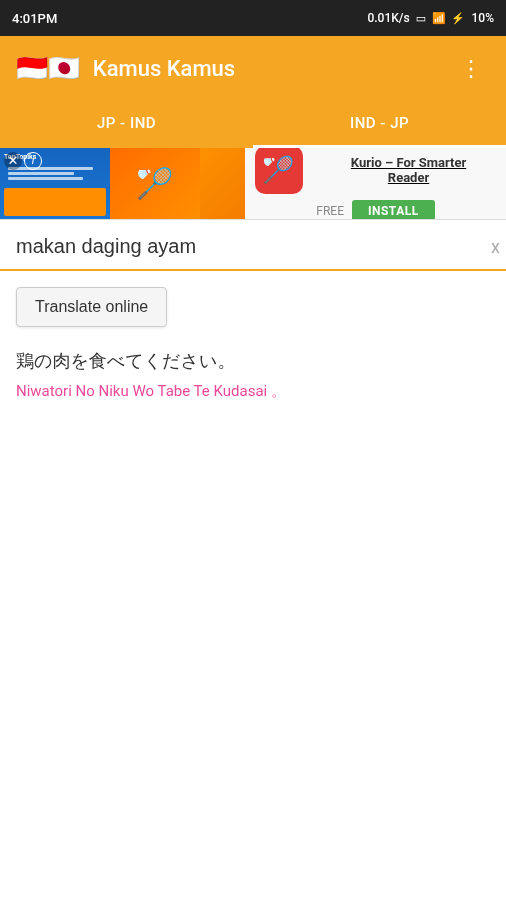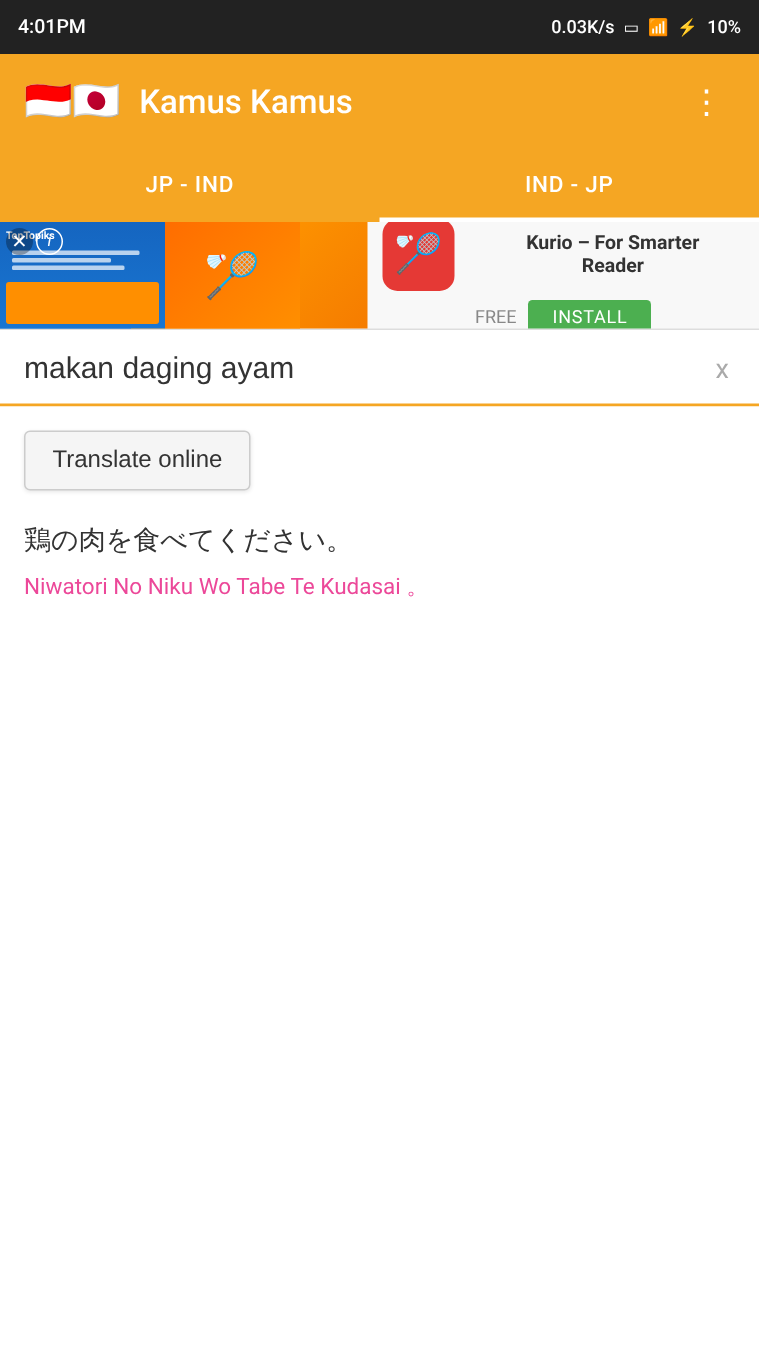--- a/index.html
+++ b/index.html
@@ -126,21 +126,21 @@
       text-align: center;
     }
     .ad-free {
       font-size: 12px;
       color: #888;
     }
     .ad-install-btn {
       background: #4CAF50;
       color: #fff;
       font-size: 12px;
-      font-weight: normal;
+      font-weight: bold;
       padding: 4px 16px;
       border-radius: 3px;
       letter-spacing: 0.5px;
     }
     .ad-close {
       position: absolute;
       top: 4px;
       left: 4px;
       font-size: 13px;
       color: #fff;
@@ -180,21 +180,21 @@
       align-items: center;
       justify-content: center;
       font-size: 26px;
       margin-right: 10px;
       flex-shrink: 0;
     }
 
     
     .search-area {
       width: 100%;
-      padding: 14px 16px 10px 16px;
+      padding: 14px 2px 10px 16px;
       border-bottom: 2px solid #F5A623;
       display: flex;
       background: #fff;
     }
     .search-input {
       flex: 1;
       font-size: 20px;
       color: #333;
       border: none;
       outline: none;
@@ -251,21 +251,21 @@
       background: rgba(255,255,255,0.7);
       border-radius: 1px;
     }
   </style>
 </head>
 <body>
 
 <div class="status-bar">
   <span>4:01PM</span>
   <div class="status-right">
-    <span>0.03K/s</span>
+    <span>0.01K/s</span>
     <span class="status-icon">▭</span>
     <span class="status-icon">📶</span>
     <span class="status-icon">⚡</span>
     <span>10%</span>
   </div>
 </div>
 
 <div class="app-bar">
   <div class="app-bar-left">
     <span class="flag-icons">🇮🇩🇯🇵</span>
@@ -304,21 +304,21 @@
     <div class="ad-close">
       <span>✕</span>
     </div>
     <div class="ad-info">
       <span>i</span>
     </div>
   </div>
   <div class="ad-right">
     <div style="display:flex; align-items:center; gap:8px; width:100%;">
       <div class="kurio-icon">🏸</div>
-      <div style="flex:1;">
+      <div style="flex:1;text-decoration:underline;">
         <div class="ad-brand">Kurio – For Smarter<br>Reader</div>
       </div>
     </div>
     <div style="display:flex; align-items:center; gap:8px; width:100%; justify-content:center;">
       <span class="ad-free">FREE</span>
       <span class="ad-install-btn">INSTALL</span>
     </div>
   </div>
 </div>
 

